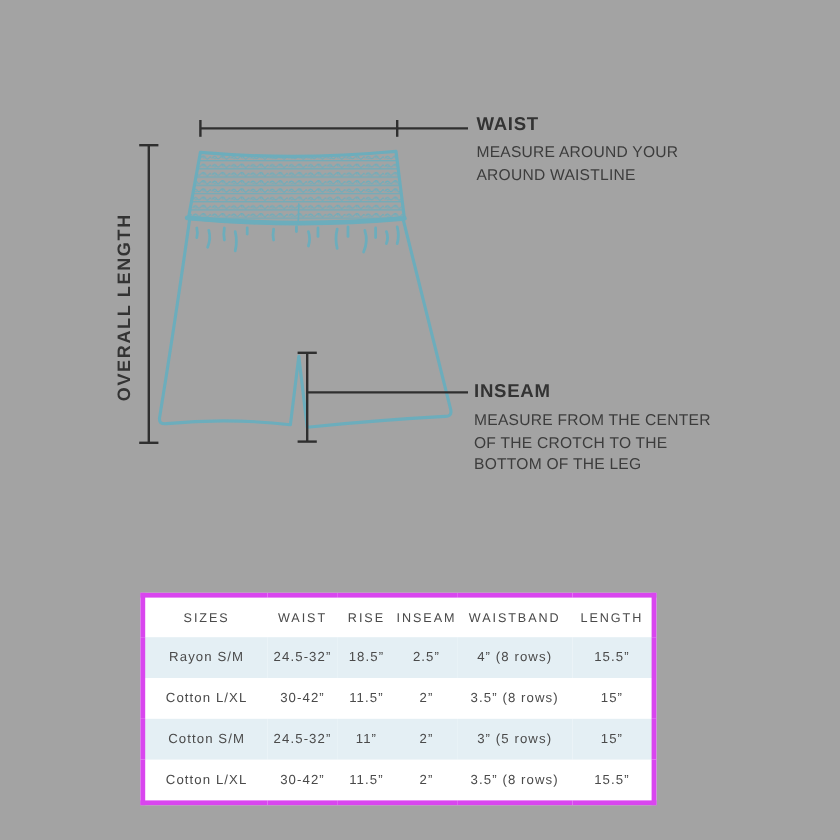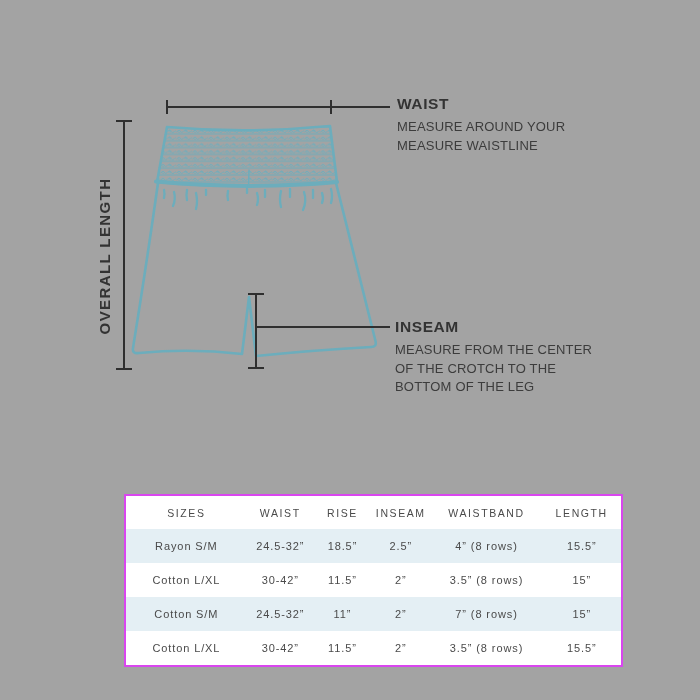--- a/index.html
+++ b/index.html
@@ -16,22 +16,22 @@
     font-size:13px;font-weight:400;letter-spacing:.2px;color:#3c3c3c;line-height:18.5px;margin-top:6px;
   }
   .anno-sub div{white-space:nowrap;}
   .overall-label{
     position:absolute;left:104px;top:256px;
     transform:translate(-50%,-50%) rotate(-90deg);
     white-space:nowrap;
     font-size:15px;font-weight:700;letter-spacing:1.4px;color:#333333;
   }
   .size-table{
-    position:absolute;left:124px;top:494px;width:499px;
-    border:2px solid #d946ef;
+    position:absolute;left:117px;top:494px;width:430px;
+    border:4px solid #d946ef;
     border-collapse:collapse;table-layout:fixed;
     background:#ffffff;
   }
   .size-table th{
     height:33px;font-size:10.5px;font-weight:400;letter-spacing:1.6px;
     color:#4a4a4a;text-align:center;vertical-align:middle;padding:0;
   }
   .size-table td{
     height:26px;font-size:11px;font-weight:400;letter-spacing:.9px;
     color:#4a4a4a;text-align:center;vertical-align:middle;padding:4px;white-space:nowrap;
@@ -106,21 +106,21 @@
       <path d="M248,294 H264"></path>
       <path d="M248,368 H264"></path>
       <path d="M256,327 H390"></path>
     </g>
   </svg>
 
   <div class="anno" style="left:397px;top:95px;">
     <div class="anno-title">WAIST</div>
     <div class="anno-sub">
       <div>MEASURE AROUND YOUR</div>
-      <div>MEASURE WAISTLINE</div>
+      <div>AROUND WAISTLINE</div>
     </div>
   </div>
 
   <div class="anno" style="left:395px;top:318px;">
     <div class="anno-title">INSEAM</div>
     <div class="anno-sub">
       <div>MEASURE FROM THE CENTER</div>
       <div>OF THE CROTCH TO THE</div>
       <div>BOTTOM OF THE LEG</div>
     </div>
@@ -162,21 +162,21 @@
         <td>11.5”</td>
         <td>2”</td>
         <td>3.5” (8 rows)</td>
         <td>15”</td>
       </tr>
       <tr class="stripe">
         <td>Cotton S/M</td>
         <td>24.5-32”</td>
         <td>11”</td>
         <td>2”</td>
-        <td>7” (8 rows)</td>
+        <td>3” (5 rows)</td>
         <td>15”</td>
       </tr>
       <tr>
         <td>Cotton L/XL</td>
         <td>30-42”</td>
         <td>11.5”</td>
         <td>2”</td>
         <td>3.5” (8 rows)</td>
         <td>15.5”</td>
       </tr>

